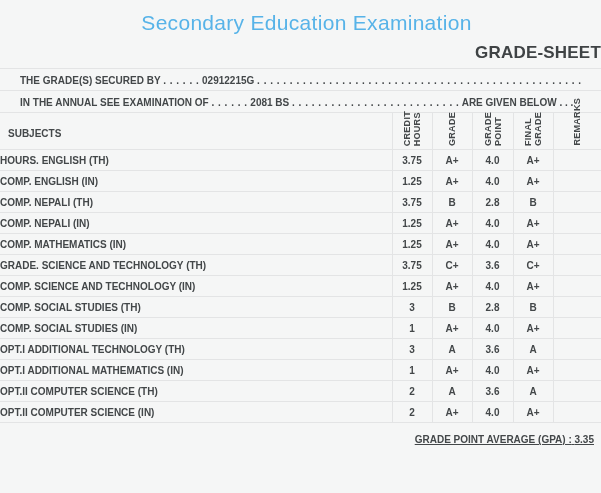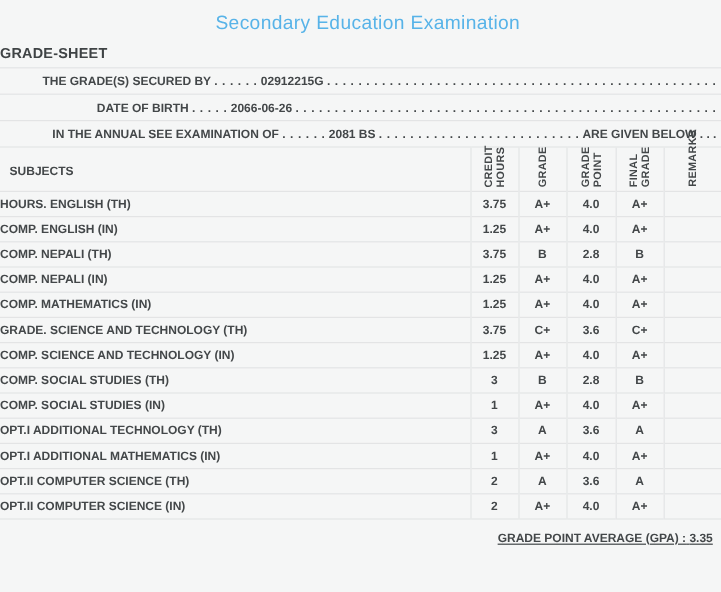--- a/index.html
+++ b/index.html
@@ -13,33 +13,33 @@
   body {
     width: 601px; height: 493px; overflow: hidden;
     background: var(--bg);
     color: var(--text);
     font-family: "Liberation Sans", sans-serif;
   }
   .page { width: 601px; height: 493px; overflow: hidden; }
 
   .title {
     margin: 11px 0 0; text-align: center;
-    color: var(--accent); font-size: 16px; font-weight: 400; letter-spacing: 0.3px; padding-left: 12px;
+    color: var(--accent); font-size: 21px; font-weight: 400; letter-spacing: 0.3px; padding-left: 12px;
   }
   .subtitle {
-    margin: 8px 0 0; text-align: left;
-    font-size: 12px; font-weight: bold; color: #3f4345; letter-spacing: 0.2px;
+    margin: 8px 0 0; text-align: right;
+    font-size: 17px; font-weight: bold; color: #3f4345; letter-spacing: 0.2px;
   }
 
   .info { margin-top: 5px; }
   .info-row {
     border-top: 1px solid var(--border);
-    padding: 6px 4px 4px;
+    padding: 6px 20px 4px;
     font-size: 10px; font-weight: bold;
-    white-space: nowrap; overflow: hidden; text-align: right;
+    white-space: nowrap; overflow: hidden;
   }
   .info-row .dots { letter-spacing: 0.5px; }
 
   table.grades {
     width: 100%; border-collapse: collapse; table-layout: fixed;
     border-bottom: 1px solid var(--border);
   }
   .grades th, .grades td {
     font-size: 10px; font-weight: bold; color: var(--text);
   }
@@ -80,27 +80,20 @@
   <div class="info">
 
       <div class="info-row">
         <span>THE GRADE(S) SECURED BY</span>
         <span class="dots">. . . . . .</span>
         <span>02912215G</span>
         <span class="dots">. . . . . . . . . . . . . . . . . . . . . . . . . . . . . . . . . . . . . . . . . . . . . . . . . .</span>
         <span></span>
       </div>
 
-      <div class="info-row">
-        <span>DATE OF BIRTH</span>
-        <span class="dots">. . . . .</span>
-        <span>2066-06-26</span>
-        <span class="dots">. . . . . . . . . . . . . . . . . . . . . . . . . . . . . . . . . . . . . . . . . . . . . . . . . . . . . .</span>
-        <span></span>
-      </div>
 
       <div class="info-row">
         <span>IN THE ANNUAL SEE EXAMINATION OF</span>
         <span class="dots">. . . . . .</span>
         <span>2081 BS</span>
         <span class="dots">. . . . . . . . . . . . . . . . . . . . . . . . . .</span>
         <span>ARE GIVEN BELOW . . .</span>
       </div>
     </div>
 

